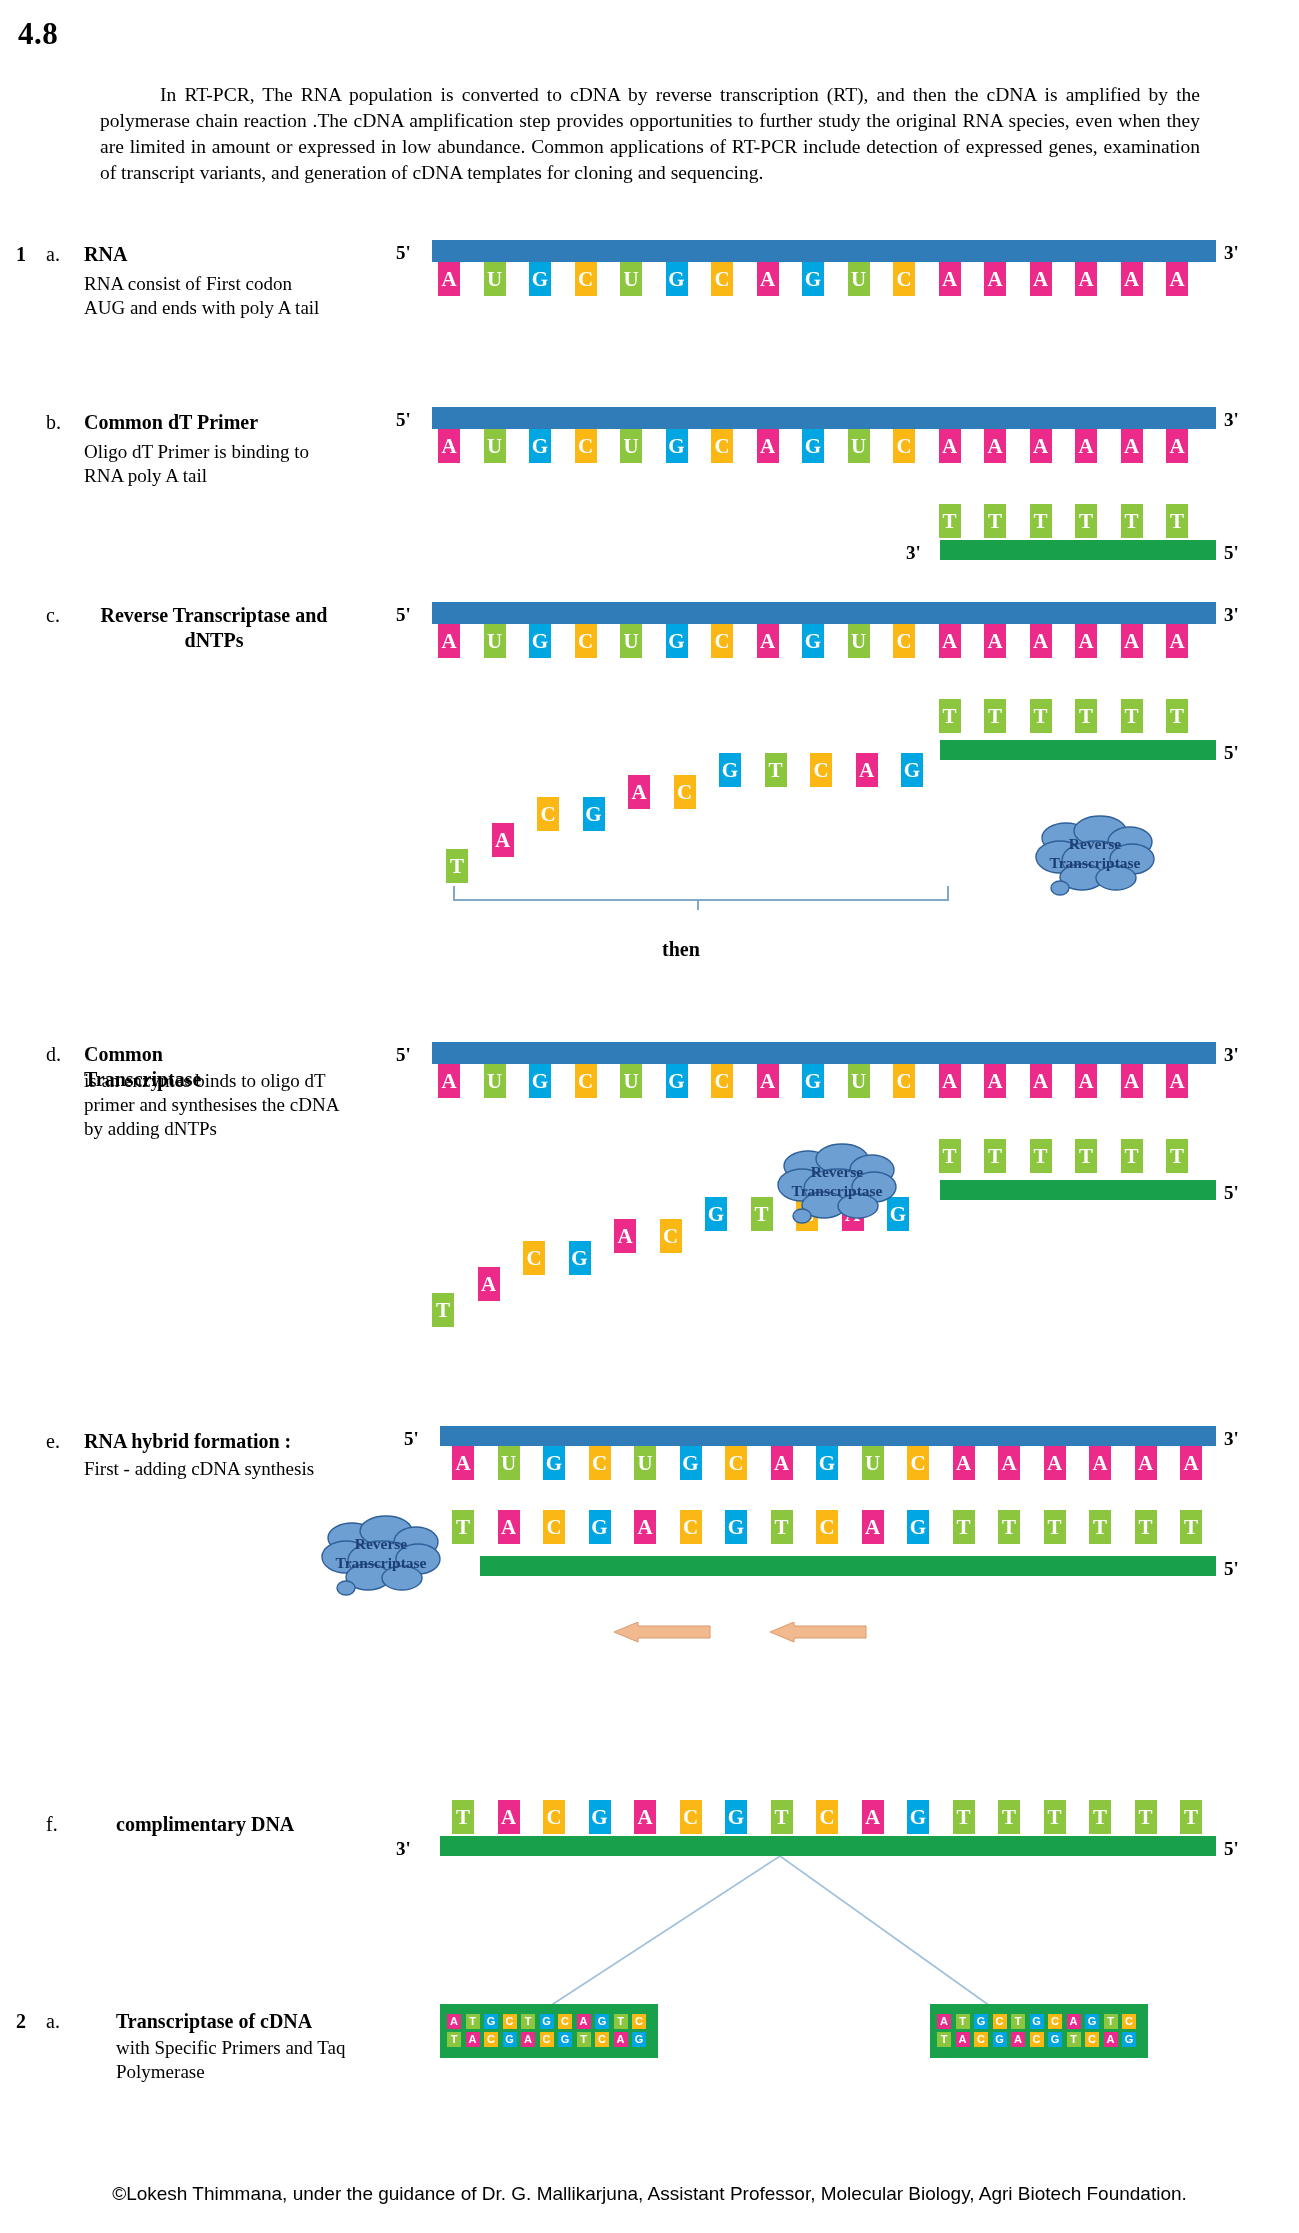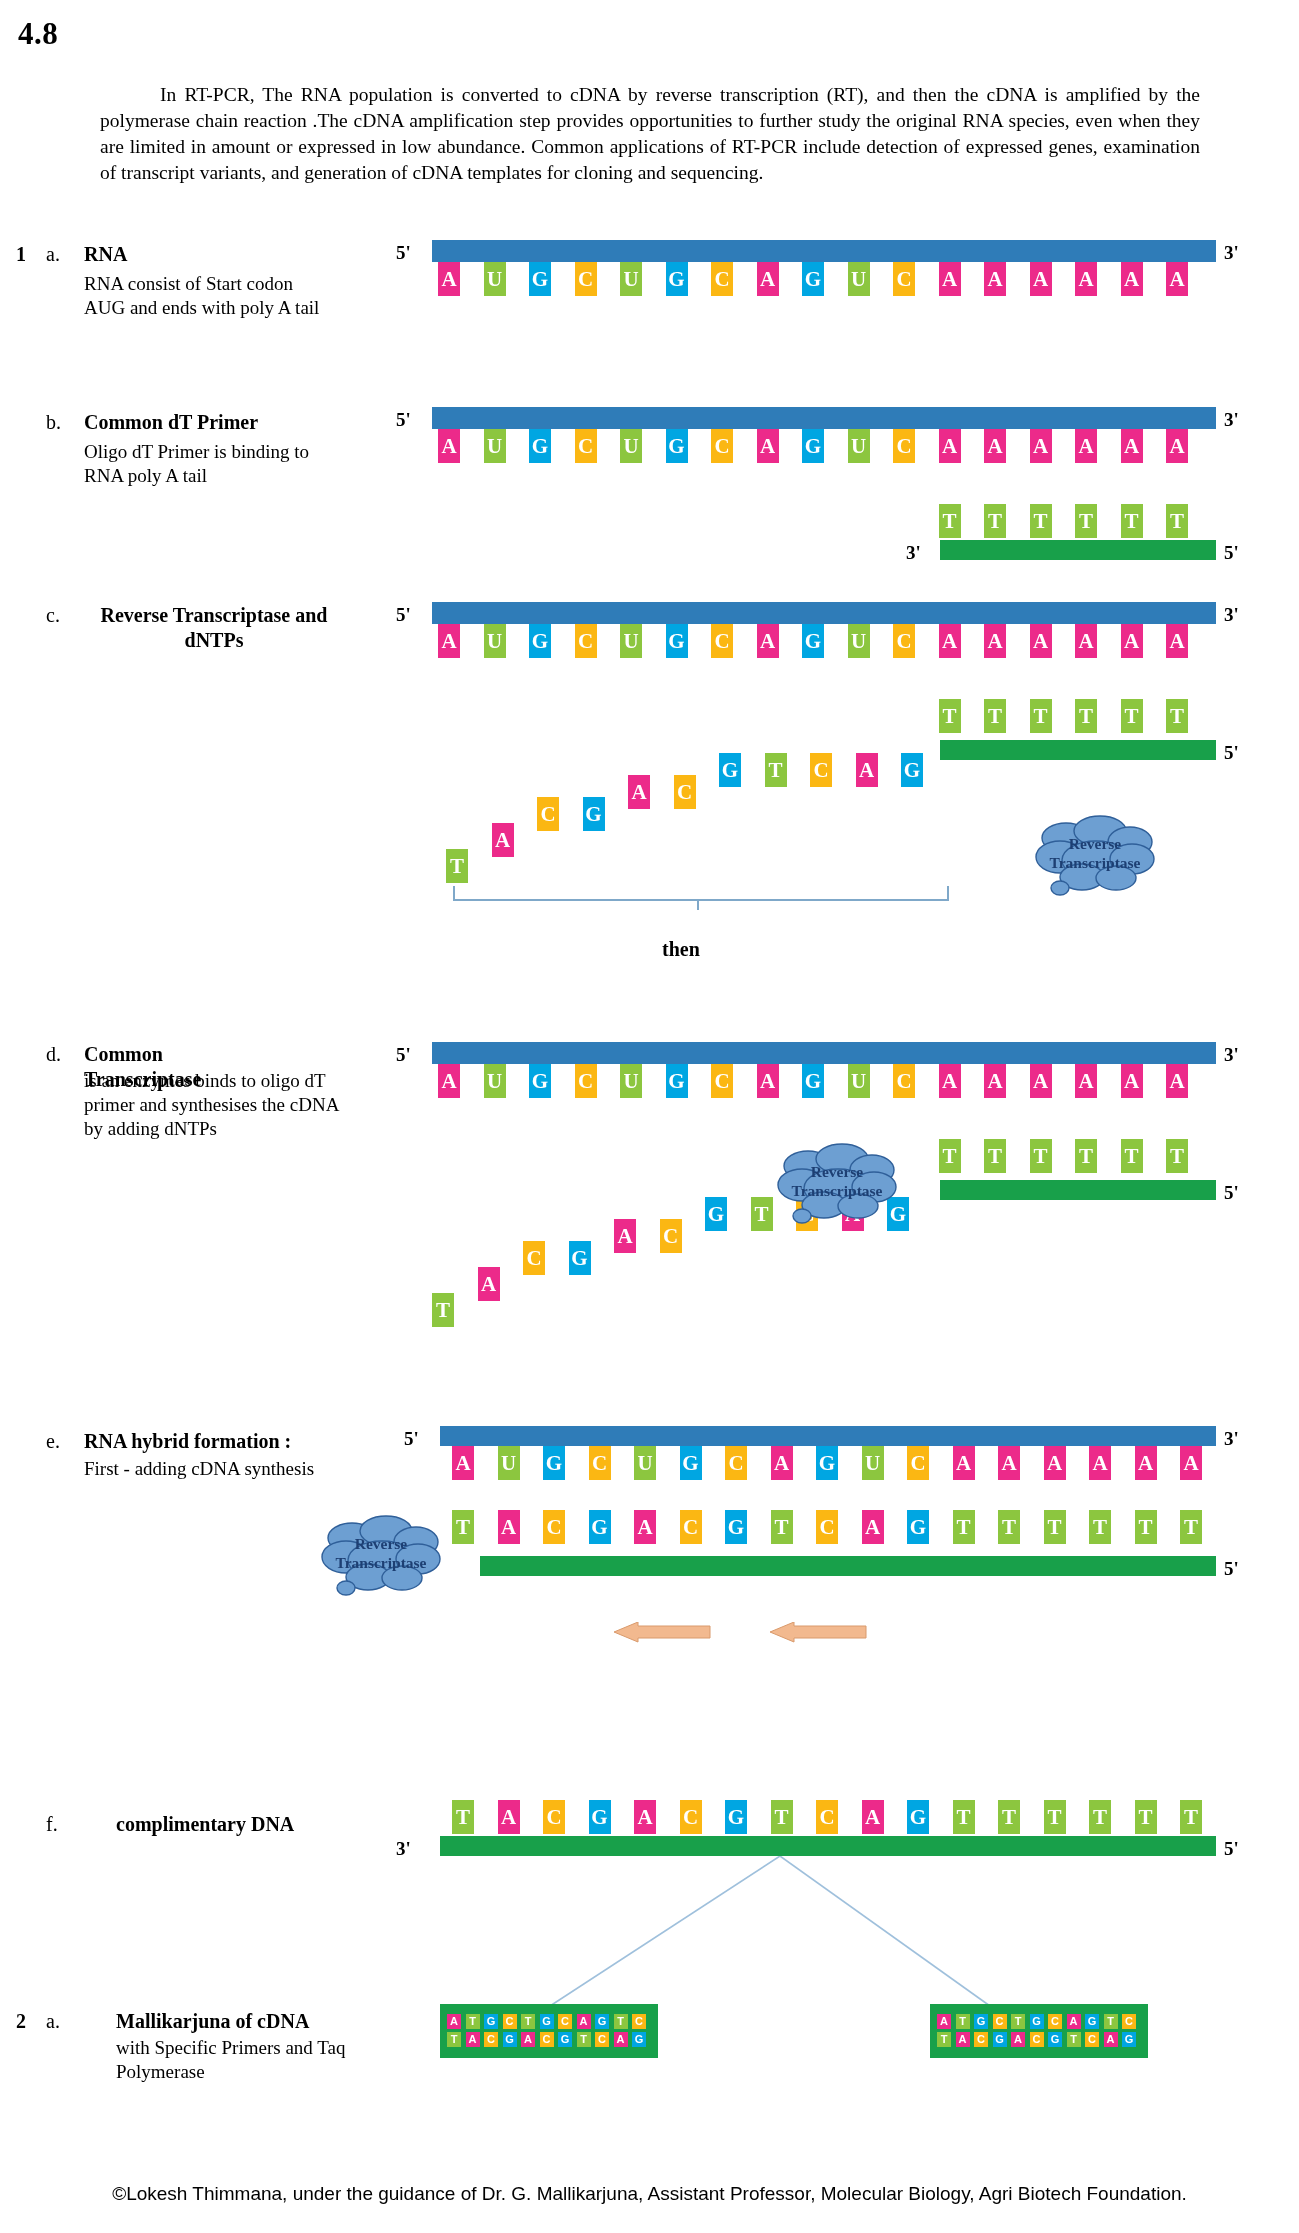--- a/index.html
+++ b/index.html
@@ -109,21 +109,21 @@
 <body>
 
 <div class="header">
   <div class="sec-num">4.8</div>
 </div>
 <div class="intro">In RT-PCR,  The RNA population is converted to cDNA by reverse transcription (RT), and then the cDNA is amplified by the polymerase chain reaction .The cDNA amplification step provides opportunities to further study the original RNA species, even when they are limited in amount or expressed in low abundance. Common applications of RT-PCR include detection of  expressed genes, examination of transcript variants, and generation of cDNA templates for cloning and sequencing.</div>
 
 <div class="step-index" style="left:16px; top:243px;">1</div>
 <div class="step-letter" style="left:46px; top:243px;">a.</div>
 <div class="step-title" style="left:84px; top:242px;">RNA</div>
-<div class="step-desc" style="left:84px; top:272px;">RNA consist of Start codon AUG and ends with poly A tail</div>
+<div class="step-desc" style="left:84px; top:272px;">RNA consist of First codon AUG and ends with poly A tail</div>
 
 <div class="endlabel" style="left:396px; top:242px;">5'</div>
 <div class="bar rna" style="left:432px; top:240px; width:784px; height:22px;"></div>
 <div class="endlabel" style="left:1224px; top:242px;">3'</div>
 <div id="seq-rna-a">
     <div class="nt A" style="left: 438px; top: 262px;">A</div>
     <div class="nt U" style="left: 483.5px; top: 262px;">U</div>
     <div class="nt G" style="left: 529px; top: 262px;">G</div>
     <div class="nt C" style="left: 574.5px; top: 262px;">C</div>
     <div class="nt U" style="left: 620px; top: 262px;">U</div>
@@ -423,21 +423,21 @@
 <div class="bar dna" style="left:440px; top:1836px; width:776px; height:20px;"></div>
 <div class="endlabel" style="left:1224px; top:1838px;">5'</div>
 
 <svg class="connector" style="left:430px; top:1856px;" width="660" height="152">
   <line x1="350" y1="0" x2="120" y2="150" stroke="#9fc0dc" stroke-width="1.6"></line>
   <line x1="350" y1="0" x2="560" y2="150" stroke="#9fc0dc" stroke-width="1.6"></line>
 </svg>
 
 <div class="step-index" style="left:16px; top:2010px;">2</div>
 <div class="step-letter" style="left:46px; top:2010px;">a.</div>
-<div class="step-title" style="left:116px; top:2009px;">Mallikarjuna of cDNA</div>
+<div class="step-title" style="left:116px; top:2009px;">Transcriptase of cDNA</div>
 <div class="step-desc" style="left:116px; top:2036px; width:260px;">with Specific Primers and Taq Polymerase</div>
 
 <div id="amplicon-left">
     <div class="ampbox" style="left: 440px; top: 2004px; width: 217.5px; height: 54px;"></div>
     <div class="mini A" style="left: 447px; top: 2014px;">A</div>
     <div class="mini T" style="left: 465.5px; top: 2014px;">T</div>
     <div class="mini G" style="left: 484px; top: 2014px;">G</div>
     <div class="mini C" style="left: 502.5px; top: 2014px;">C</div>
     <div class="mini T" style="left: 521px; top: 2014px;">T</div>
     <div class="mini G" style="left: 539.5px; top: 2014px;">G</div>

